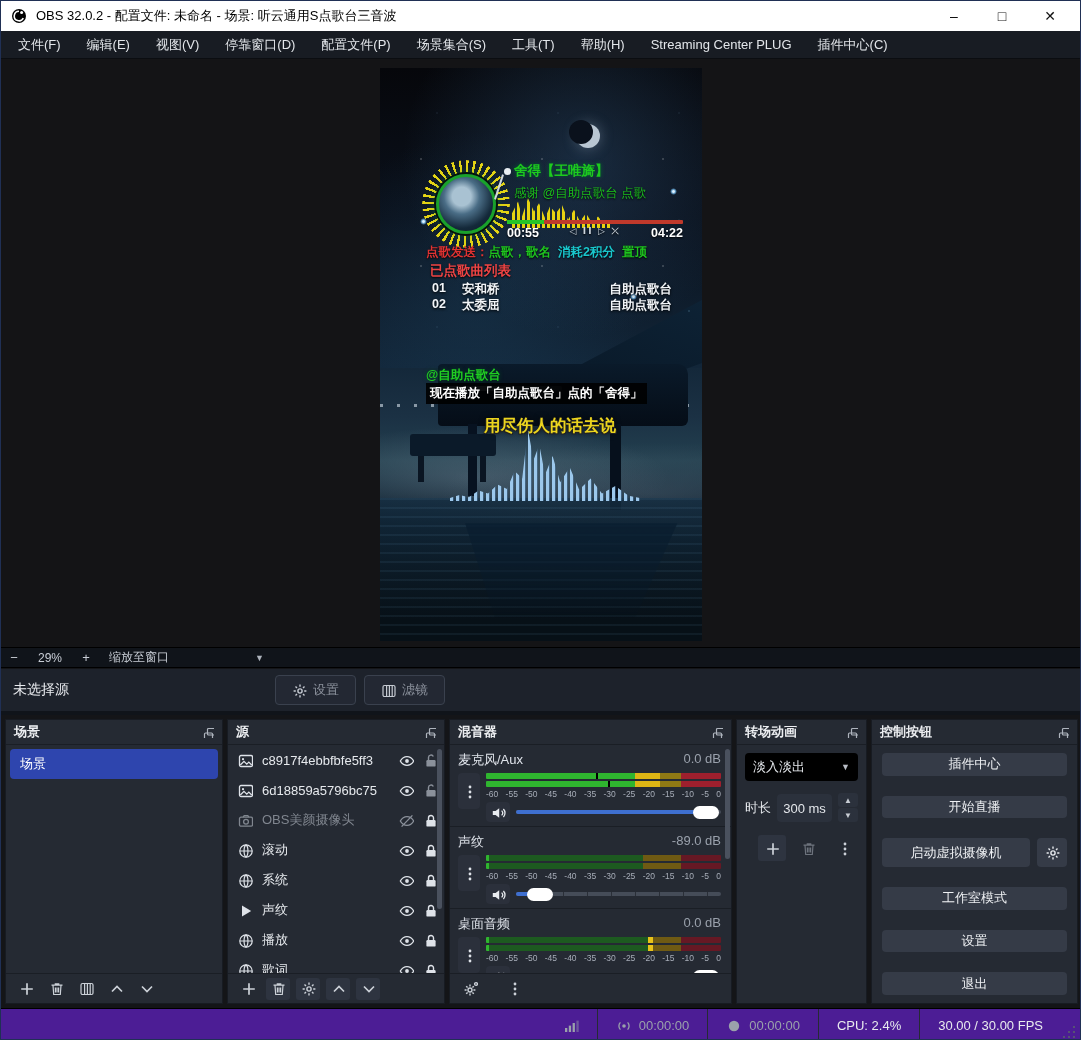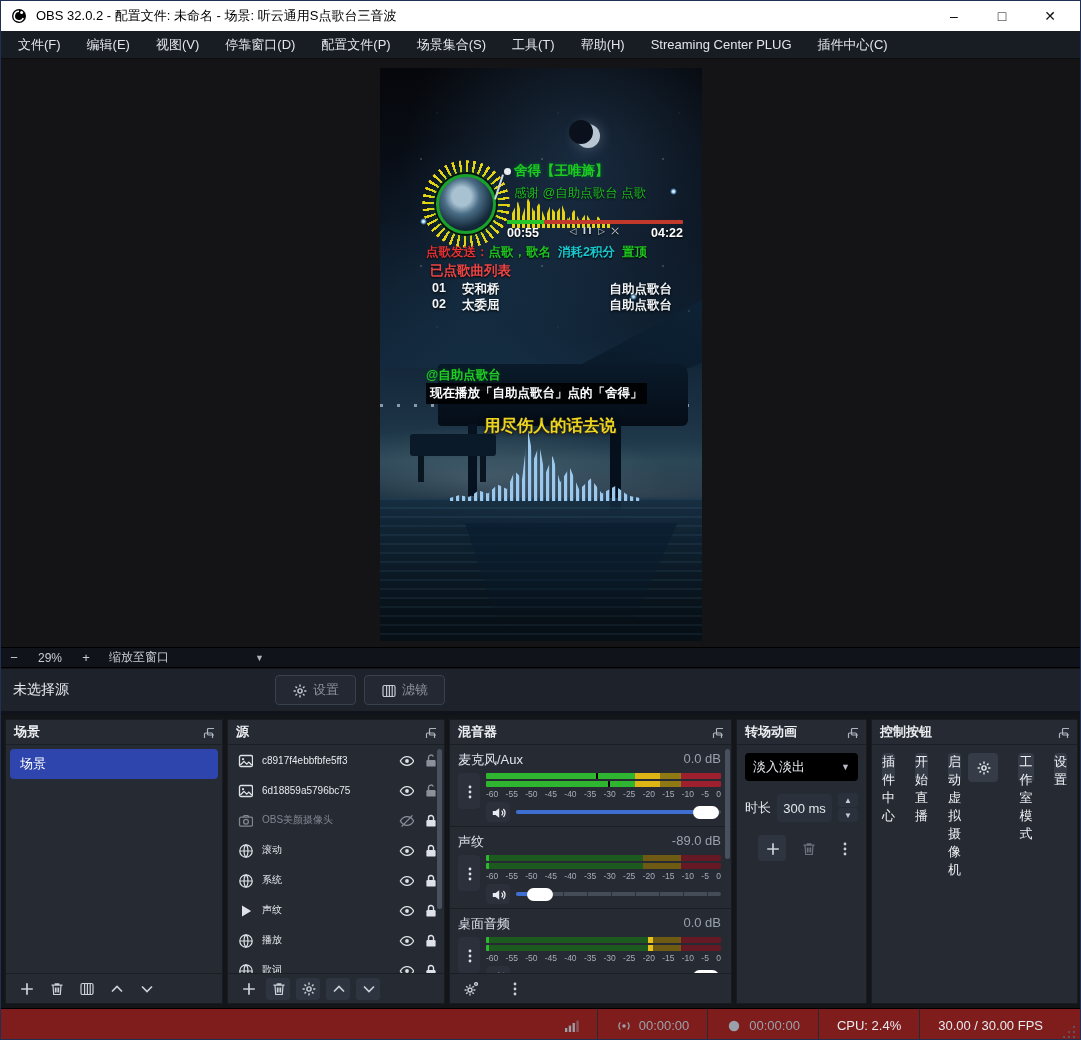--- a/index.html
+++ b/index.html
@@ -137,21 +137,21 @@
   .tb-btn.dim { color:#6d737d; }
   #dock-scenes { left:4px; width:218px; }
   #dock-sources { left:226px; width:218px; }
   #dock-mixer { left:448px; width:283px; }
   #dock-transitions { left:735px; width:131px; }
   #dock-controls { left:870px; width:207px; }
   
   .scene-item { margin:4px; height:30px; border-radius:4px; background:#2e45ae; color:#fff; font-size:13px;
     display:flex; align-items:center; padding:0 10px; }
   
-  .src-row { height:30px; display:flex; align-items:center; padding:0 6px 0 10px; gap:9px; color:#e6e9ed; font-size:10px; }
+  .src-row { height:30px; display:flex; align-items:center; padding:0 6px 0 10px; gap:9px; color:#e6e9ed; font-size:13px; }
   .src-row .ic { flex:0 0 auto; color:#dfe3e9; }
   .src-row .lbl { flex:1; overflow:hidden; white-space:nowrap; }
   .src-row.dim .lbl, .src-row.dim .ic.typ { color:#80868f; }
   .src-row .ic.gray { color:#8b919b; }
   .vscroll { position:absolute; right:2px; width:5px; border-radius:3px; background:#4a515e; }
   
   .mx-ch { padding:6px 10px 4px 8px; border-bottom:1px solid #1a1e25; }
   .mx-ch:last-of-type { border-bottom:none; }
   .mx-head { display:flex; font-size:13px; color:#dfe3ea; margin-bottom:4px; }
   .mx-head .db { margin-left:auto; color:#9aa1ac; }
@@ -178,28 +178,28 @@
   .tr-select { height:28px; background:#000000; border-radius:4px; display:flex; align-items:center; padding:0 8px; }
   .tr-select .caret { margin-left:auto; font-size:9px; color:#b9bec6; }
   .tr-durrow { display:flex; align-items:center; margin-top:12px; gap:6px; }
   .tr-spin { flex:1; height:28px; background:#2b313c; border-radius:4px; display:flex; align-items:center; }
   .tr-spin .val { flex:1; text-align:center; }
   .tr-updown { display:flex; flex-direction:column; width:20px; }
   .tr-updown button { background:#2b313c; border:none; color:#c7ccd3; font-size:8px; height:14px; border-radius:3px; margin:0 0 1px 0; }
   .tr-btnrow { display:flex; justify-content:flex-end; gap:8px; margin-top:12px; align-items:center; }
   .tr-btnrow .tb-btn { width:28px; height:26px; }
   
-  .ctl-body { padding:8px 10px; display:flex; flex-direction:row; gap:20px; }
+  .ctl-body { padding:8px 10px; display:flex; flex-direction:column; gap:20px; }
   .ctl-btn { height:29px; background:#353b47; border:none; border-radius:4px; color:#eef0f3; font-size:13px; }
   .ctl-split { display:flex; gap:7px; }
   .ctl-split .ctl-btn { flex:1; }
   .ctl-sq { flex:0 0 30px; height:29px; background:#353b47; border:none; border-radius:4px; color:#e8ebef;
     display:flex; align-items:center; justify-content:center; }
   
-  .statusbar { position:absolute; left:0; top:1007px; width:100%; height:33px; background:#7f1d1d;
+  .statusbar { position:absolute; left:0; top:1007px; width:100%; height:33px; background:#4c1d95;
     border-top:1px solid #000; display:flex; align-items:center; justify-content:flex-end; font-size:13px; }
   .sb-seg { display:flex; align-items:center; gap:8px; padding:0 18px; color:#9aa1ab; height:100%; }
   .sb-seg.bright { color:#e8eaee; }
   .sb-sep { width:1px; height:100%; background:#262b34; }
   .grip { width:14px; height:14px; margin:12px 4px 0 0; color:#5a616c; }
   .ic { display:inline-block; vertical-align:middle; }
   svg.ic { width:15px; height:15px; }
   svg.ic.sm { width:12px; height:12px; }
   svg.ic.lg { width:17px; height:17px; }
 </style>
@@ -807,20 +807,21 @@
       <div class="ctl-split">
         <button class="ctl-btn">启动虚拟摄像机</button>
         <button class="ctl-sq">
             <svg class="ic">
               <use href="#i-gear"></use>
             </svg>
           </button>
       </div>
       <button class="ctl-btn">工作室模式</button>
       <button class="ctl-btn">设置</button>
+      <button class="ctl-btn">退出</button>
     </div>
   </div>
 
   <div class="statusbar">
     <div class="sb-seg">
       <svg class="ic">
           <use href="#i-signal"></use>
         </svg>
     </div>
     <div class="sb-sep"></div>

